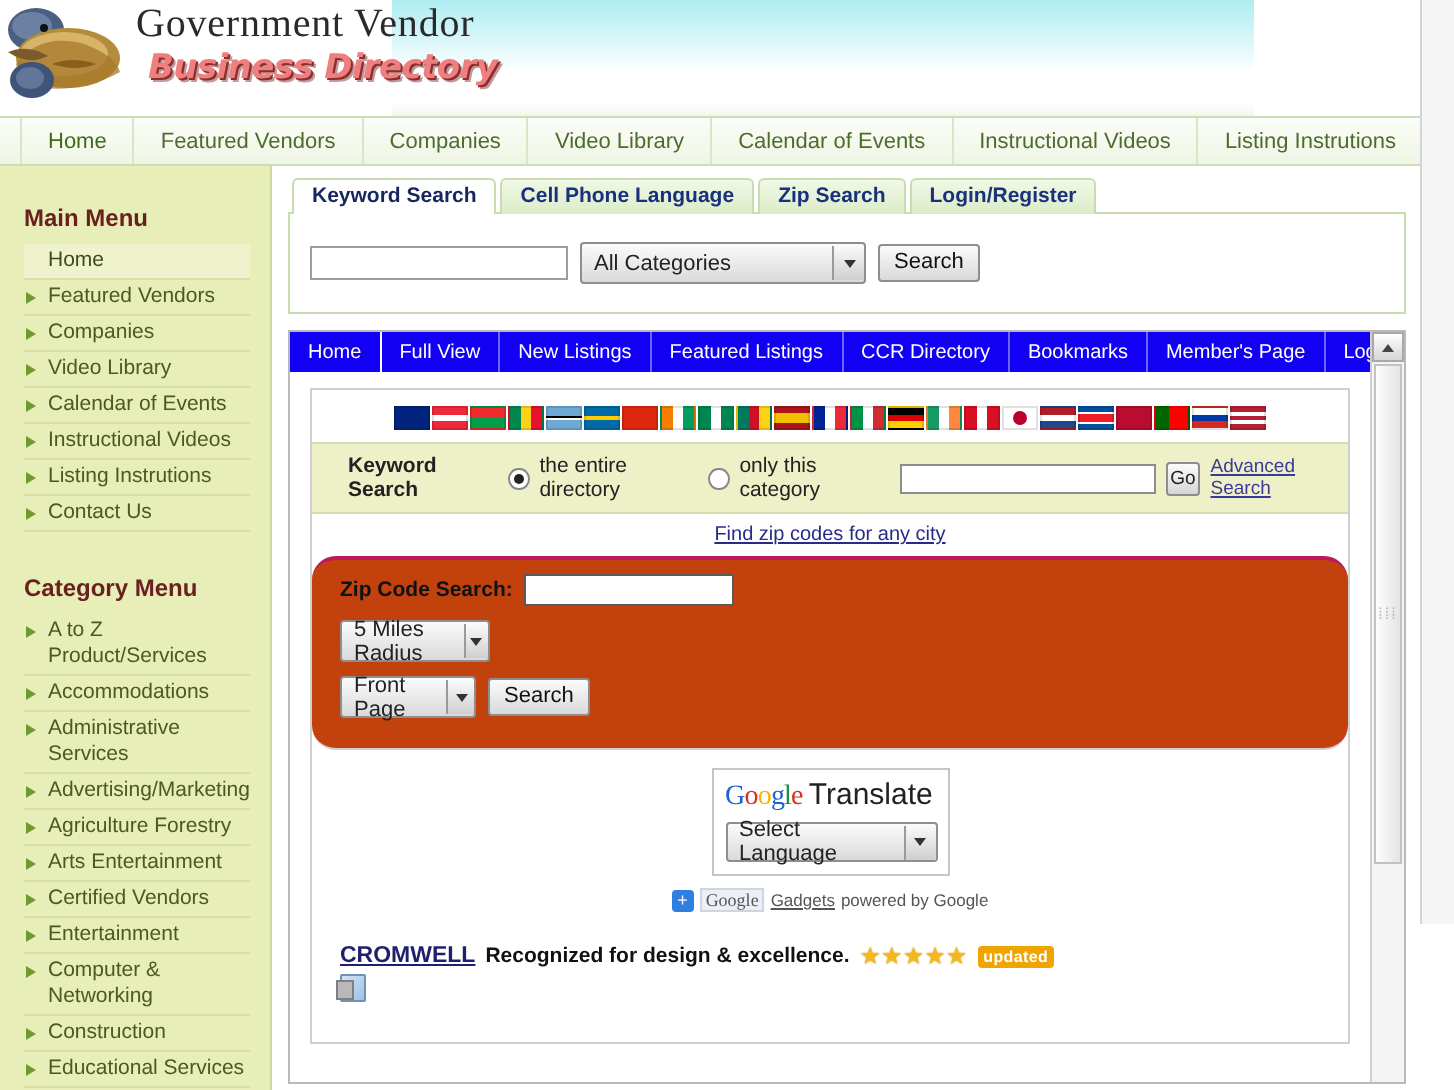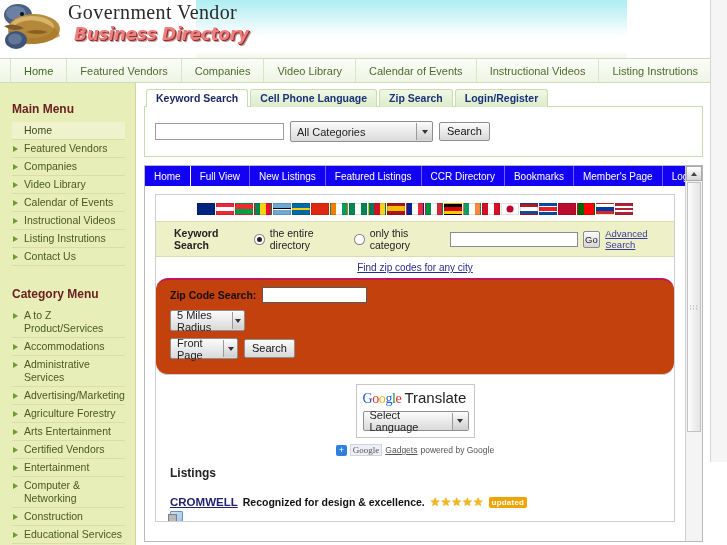--- a/index.html
+++ b/index.html
@@ -462,21 +462,20 @@
               </div>
             </div>
           </div>
           <div class="gpowered">
             <span class="gplus">+</span>
             <span class="gg-mini">Google</span>
             <span style="text-decoration:underline">Gadgets</span>
             <span>powered by Google</span>
           </div>
 
-          <div class="listings-h">Listings</div>
 
           <div class="listing">
             <div class="l-title-row">
               <span class="l-name">CROMWELL</span>
               <span class="l-tag">Recognized for design &amp; excellence.</span>
               <span class="stars">
                 <span class="star">★</span>
                 <span class="star">★</span>
                 <span class="star">★</span>
                 <span class="star">★</span>

